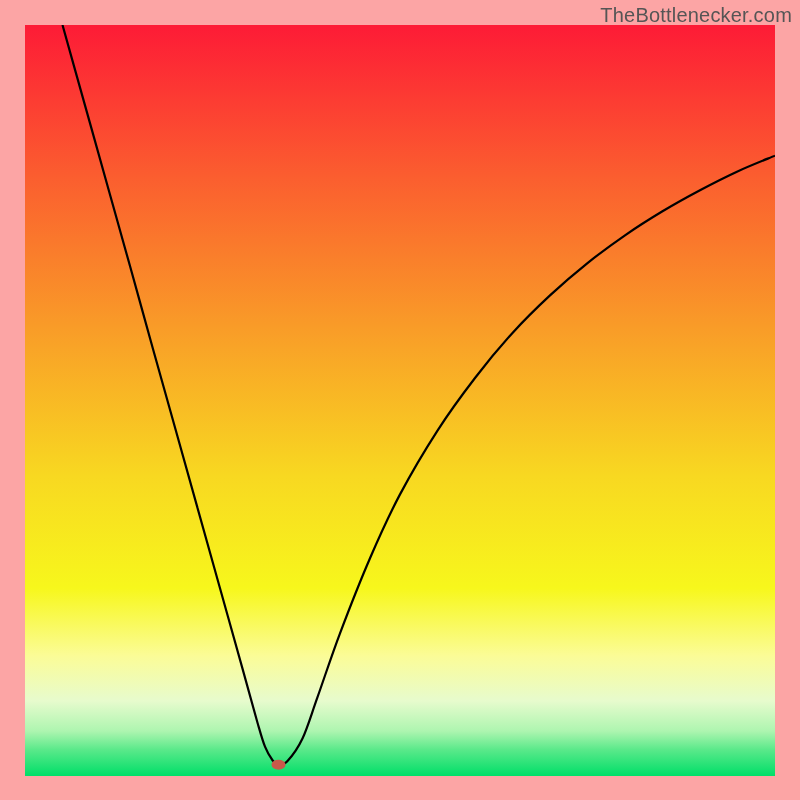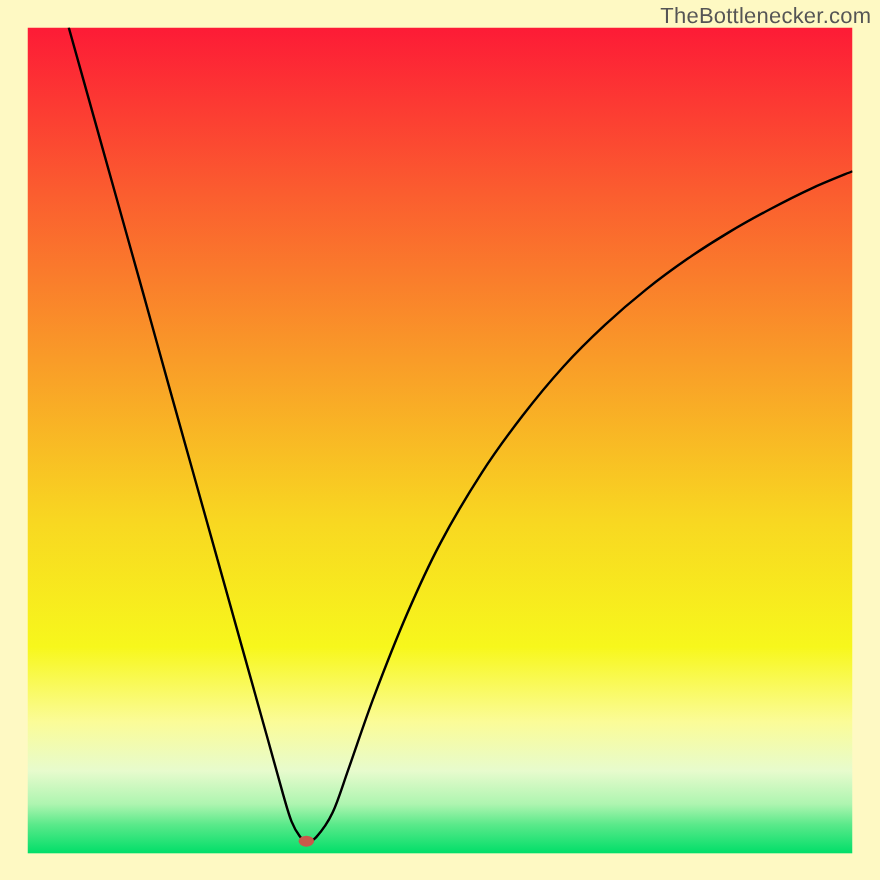--- a/index.html
+++ b/index.html
@@ -10,21 +10,21 @@
     background: #000;
     font-family: Arial, sans-serif;
     position: relative;
   }
   .frame {
     position: absolute;
     left: 0;
     top: 0;
     width: 800px;
     height: 800px;
-    background: #fef9c3;
+    background: #fca5a5;
   }
   .plot-area {
     position: absolute;
     left: 25px;
     top: 25px;
     width: 750px;
     height: 751px;
   }
   .source-label {
     position: absolute;

